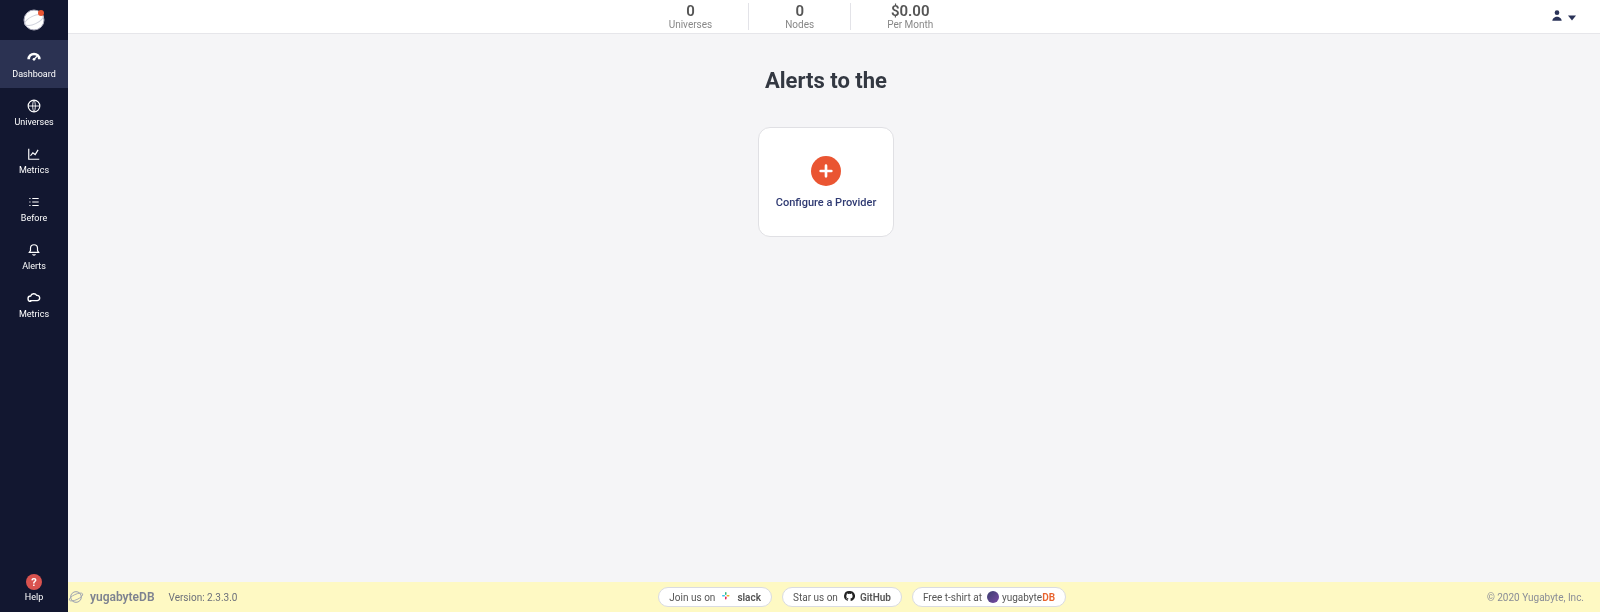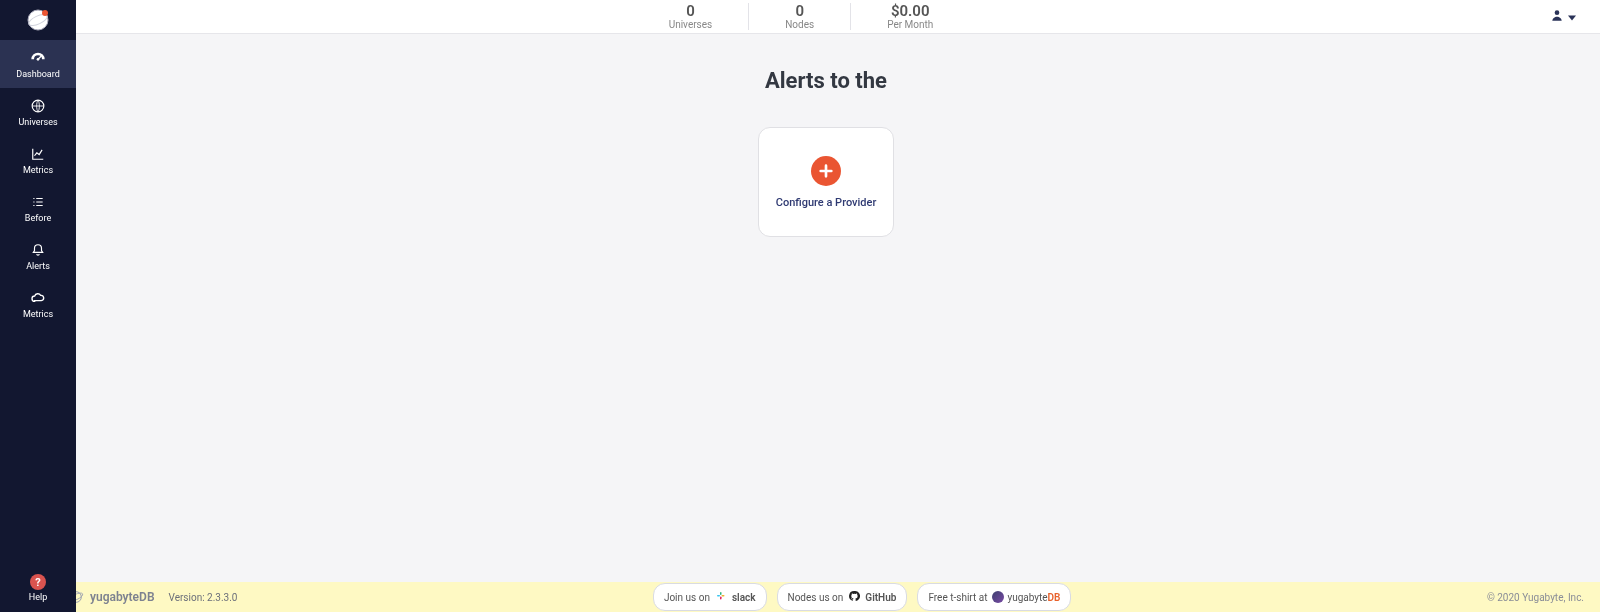--- a/index.html
+++ b/index.html
@@ -9,21 +9,21 @@
     width: 1600px;
     height: 612px;
     overflow: hidden;
     color: #333;
   }
 
   
   .sidebar {
     position: fixed;
     left: 0; top: 0;
-    width: 76px;
+    width: 68px;
     height: 100%;
     background: #121730;
     display: flex;
     flex-direction: column;
     z-index: 10;
   }
   .logo {
     height: 40px;
     display: flex;
     align-items: center;
@@ -209,21 +209,21 @@
     background:#fff;
     border:1px solid #d9dbe2;
     border-radius: 12px;
     padding: 2px 10px;
     display:flex;
     align-items:center;
     gap:5px;
     font-size:10px;
     color:#555;
     cursor:pointer;
-    height:28px;
+    height:20px;
   }
   .pill b { font-weight:600; }
   .footer-right { color:#8a8d97; }
 
   .yb-logo-foot {
     font-size:10px; display:inline-flex; align-items:center; gap:3px;
   }
   .yb-dot { width:12px;height:12px;border-radius:50%;background:linear-gradient(135deg,#3b3f6e,#7a4aa5);display:inline-block; }
   .orange { color:#e8622c; }
 </style>
@@ -362,21 +362,21 @@
         <svg width="12" height="12" viewBox="0 0 24 24">
             <rect x="4" y="10" width="6" height="3" rx="1.5" fill="#36C5F0"></rect>
             <rect x="10" y="4" width="3" height="6" rx="1.5" fill="#2EB67D"></rect>
             <rect x="13" y="10" width="6" height="3" rx="1.5" fill="#ECB22E"></rect>
             <rect x="10" y="13" width="3" height="6" rx="1.5" fill="#E01E5A"></rect>
           </svg>
       </span>
       <b>slack</b>
     </div>
     <div class="pill">
-      <span>Nodes us on</span>
+      <span>Star us on</span>
       <span>
         <svg width="12" height="12" viewBox="0 0 24 24">
             <path d="M12 2a10 10 0 00-3 19.5c.5 0 .7-.2.7-.5v-2c-2.8.6-3.4-1.3-3.4-1.3-.4-1-.1-1 .1-1 .9 0 1.4.9 1.4.9.8 1.4 2.2 1 2.7.8 0-.6.3-1 .6-1.3-2.2-.2-4.5-1.1-4.5-4.9 0-1 .4-2 1-2.6-.1-.3-.4-1.3.1-2.6 0 0 .8-.3 2.7 1a9 9 0 015 0c1.9-1.3 2.7-1 2.7-1 .5 1.3.2 2.3.1 2.6.6.7 1 1.6 1 2.6 0 3.8-2.3 4.6-4.5 4.9.3.3.6.8.6 1.7v2.5c0 .3.2.6.7.5A10 10 0 0012 2z" fill="#222"></path>
           </svg>
       </span>
       <b>GitHub</b>
     </div>
     <div class="pill">
       <span>Free t-shirt at</span>
       <span class="yb-logo-foot">

